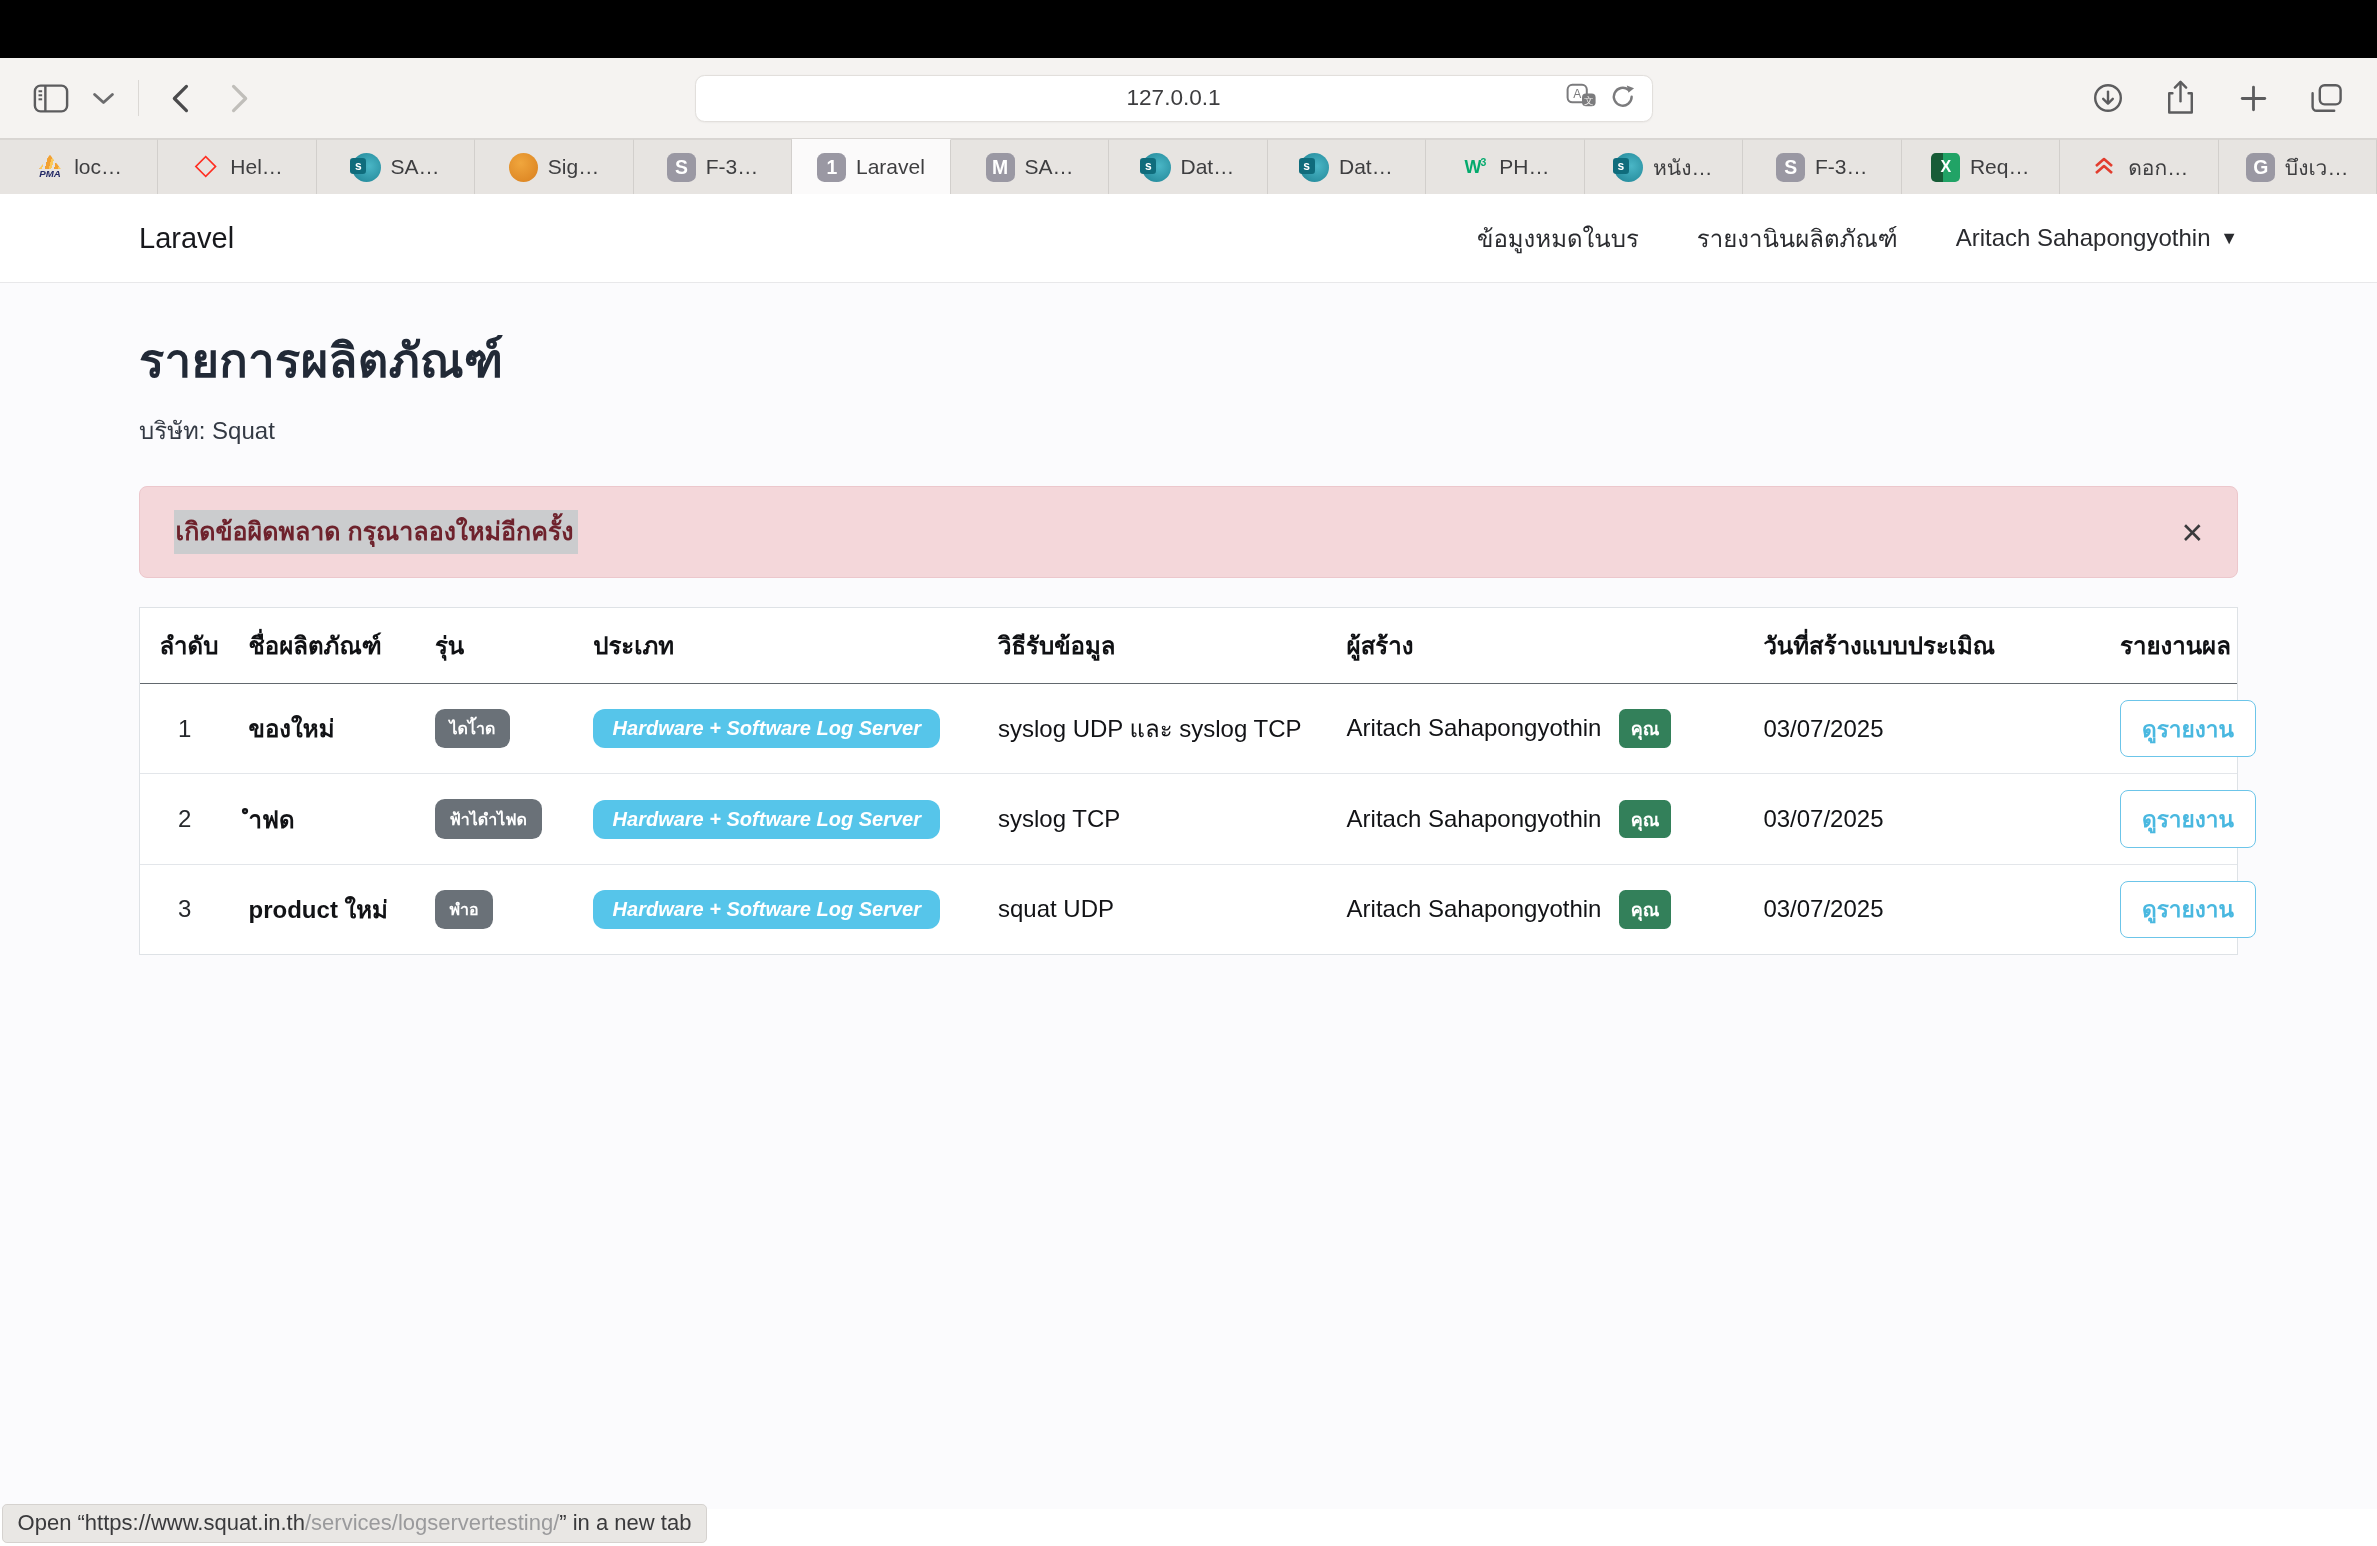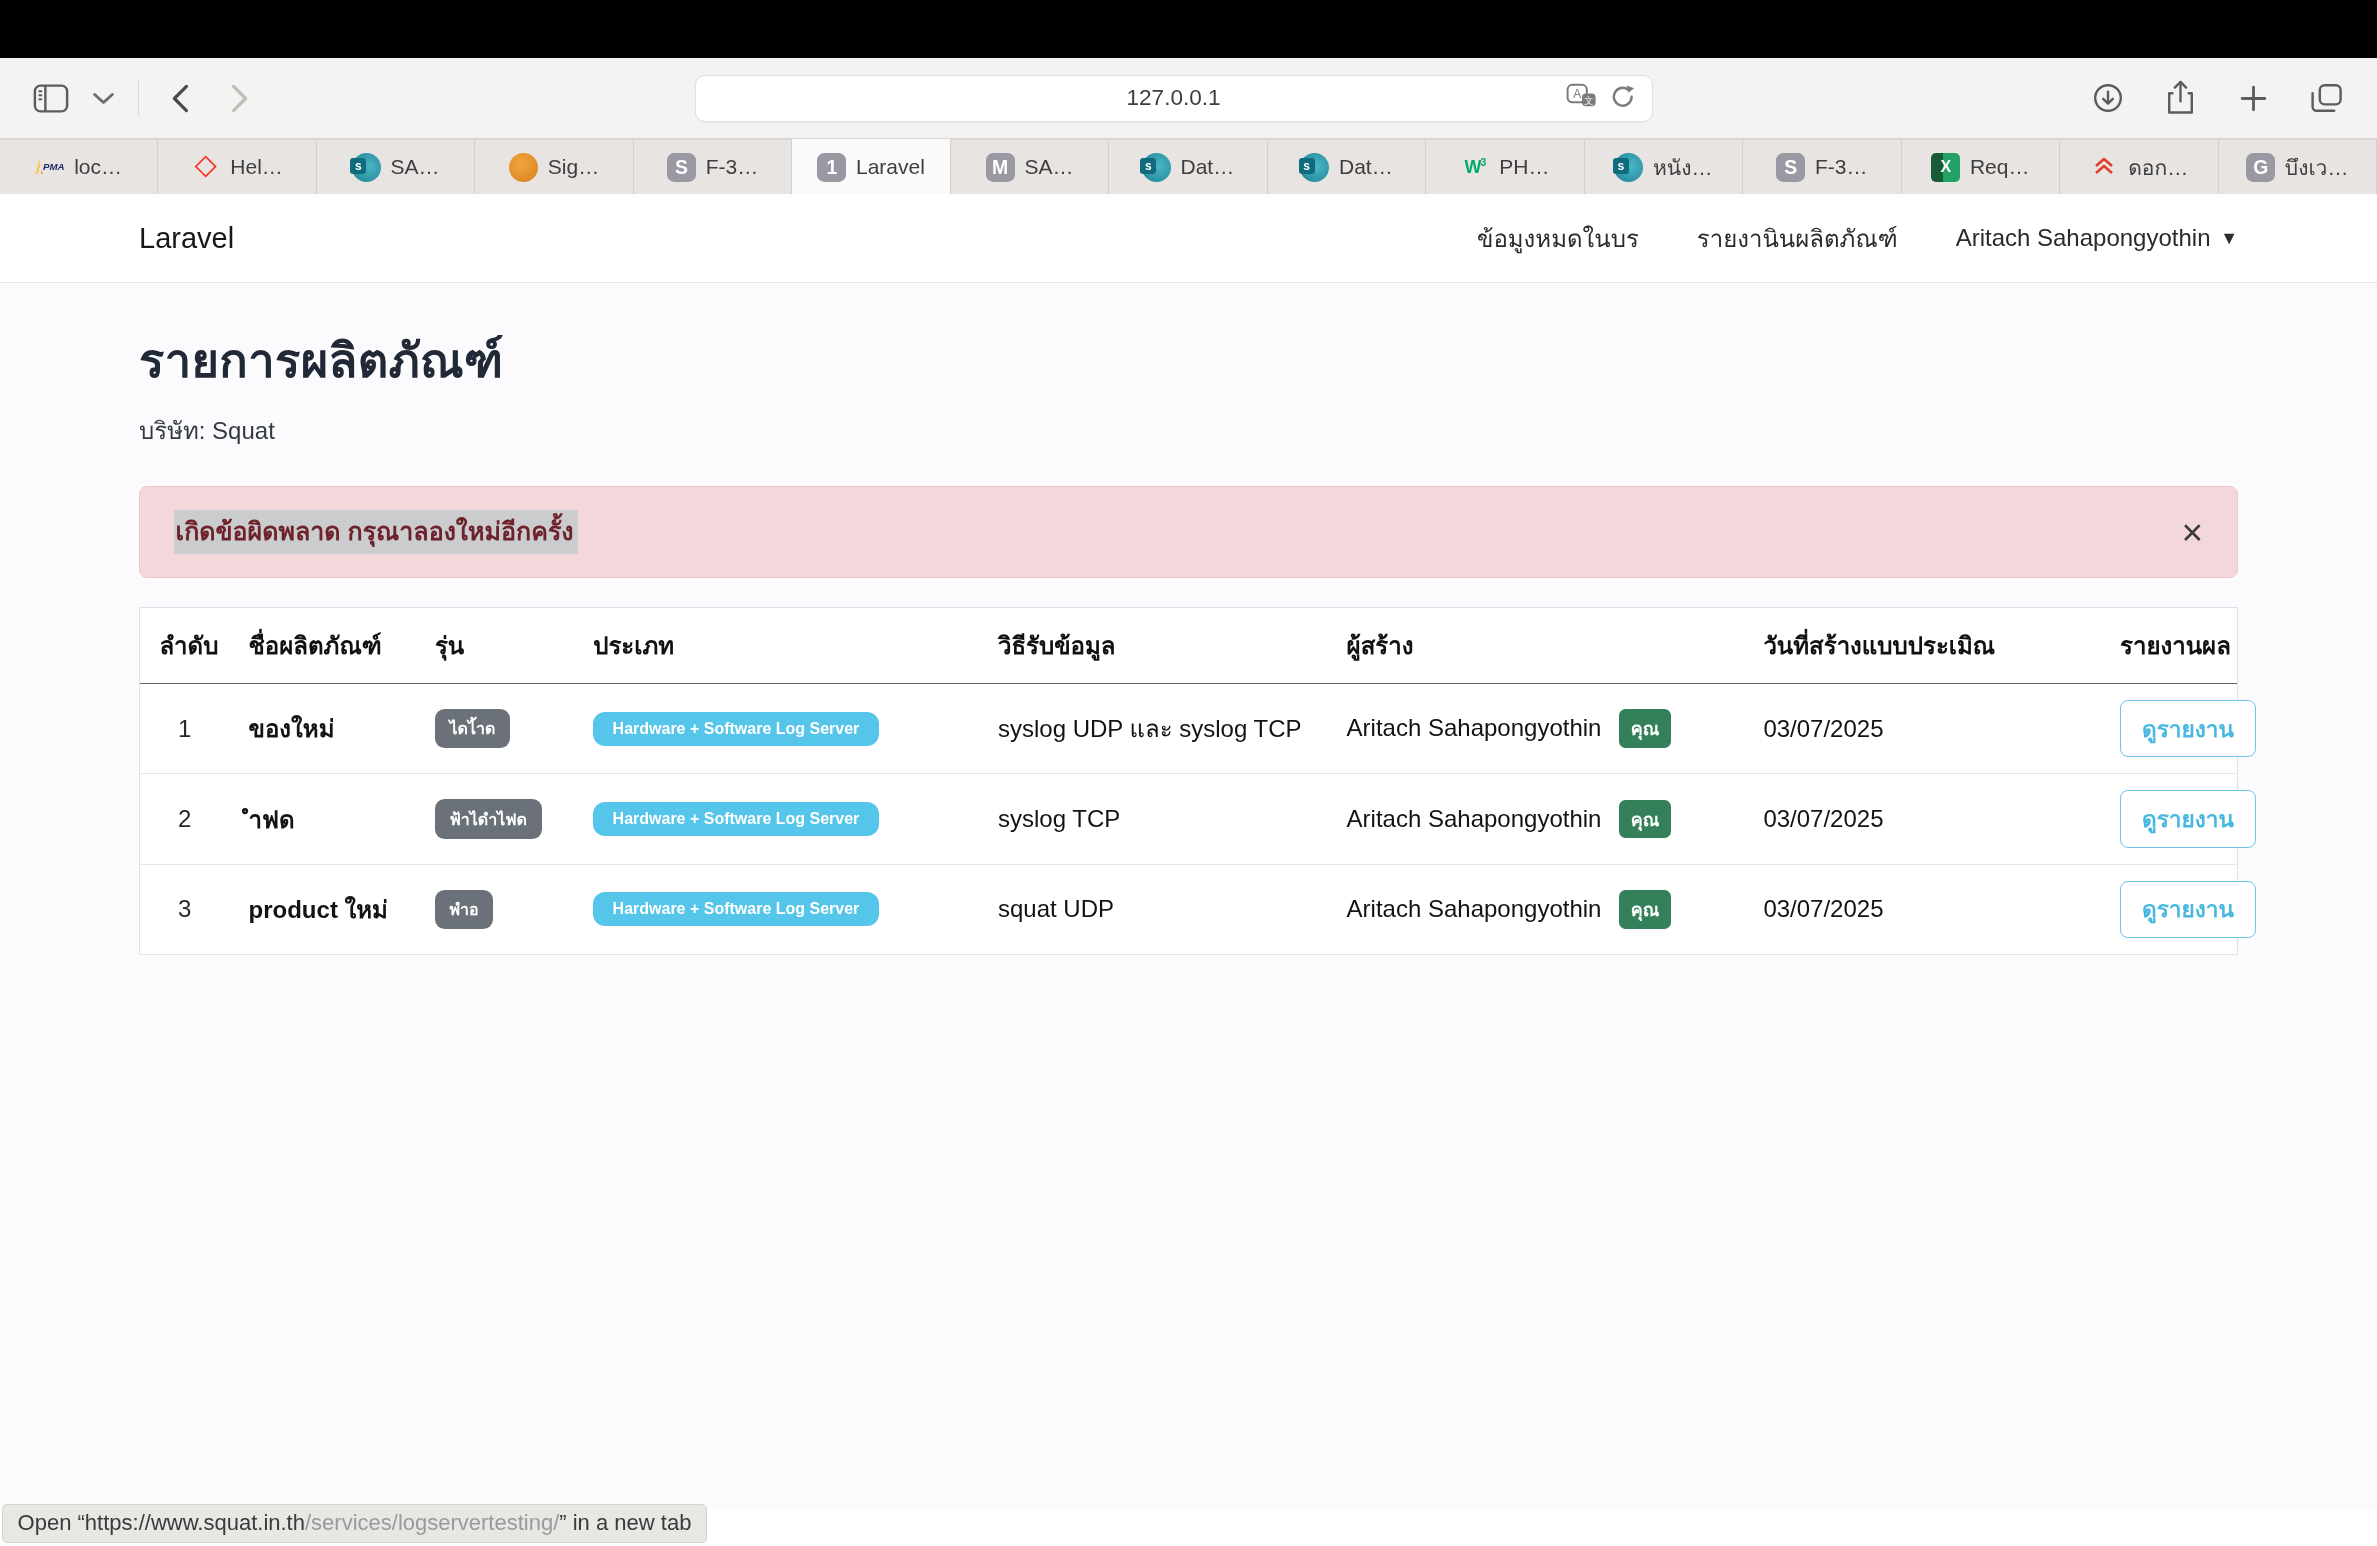--- a/index.html
+++ b/index.html
@@ -39,21 +39,21 @@
   }
   .tab.active { background:#fbfafa; border-top:0.8px solid #fbfafa; }
   .tab-label { font-size:21px; color:#3e3e40; overflow:hidden; text-overflow:ellipsis; }
   .ticon { width:29px; height:29px; flex:0 0 auto; display:flex; align-items:center; justify-content:center; position:relative; }
   .ticon-letter { background:#9a98a3; border-radius:7.3px; color:#fff; font-weight:bold; font-size:19.4px; }
   .ticon-signal { background:radial-gradient(circle at 40% 35%, #f0a63d, #d97f1e); border-radius:50%; }
   .ticon-sharepoint { background:radial-gradient(circle at 60% 45%, #4ab6c6, #1b7f90); border-radius:50%; }
   .ticon-sharepoint b { position:absolute; left:-1.6px; top:5.7px; width:16px; height:16px; background:#0f6c7c; color:#fff;
       font-size:12px; border-radius:3.2px; display:flex; align-items:center; justify-content:center; font-weight:bold; }
   .ticon-laravel i { display:block; width:19.4px; height:19.4px; border:2.4px solid #ff2d20; transform:rotate(45deg) scale(.82); }
-  .ticon-pma { flex-direction:row; }
+  .ticon-pma { flex-direction:column; }
   .ticon-pma i { display:block; width:22.6px; height:14.6px;
       background:repeating-linear-gradient(105deg,#f2a132 0 4px,#fbc95c 4px 6.5px,transparent 6.5px 9px); clip-path:polygon(0 100%,50% 0,100% 100%); }
   .ticon-pma b { font-size:9.7px; line-height:9.7px; color:#242a66; font-weight:bold; font-style:italic; }
   .ticon-w3 b { color:#04aa6d; font-size:18px; font-weight:bold; letter-spacing:-0.8px; }
   .ticon-w3 sup { font-size:10.5px; }
   .ticon-excel { background:linear-gradient(90deg,#185c37 0 40%,#21a366 40%); border-radius:4.9px; color:#fff; font-weight:bold; font-size:16px; }
 
   
   .appnav {
     height:89px; background:#fff; border-bottom:0.8px solid #e8e8ea;
@@ -95,22 +95,22 @@
     padding:18px 19.4px; border-bottom:1.6px solid #62686e; white-space:nowrap;
   }
   tbody td { padding:16px 19.4px; border-bottom:0.8px solid #e3e6ea; font-size:24px; color:#121316; vertical-align:middle; }
   tbody tr:last-child td { border-bottom:none; }
   col.c1{width:89px} col.c2{width:186px} col.c3{width:158px} col.c4{width:404px}
   col.c5{width:348px} col.c6{width:416px} col.c7{width:356px} col.c8{width:136px}
   td.c-no { text-align:center; color:#26282c; }
   td.c-name { font-weight:700; }
   .badge-model { display:inline-block; background:#6a7178; color:#fff; font-size:16px; font-weight:700;
       padding:7.3px 14.6px; border-radius:9.7px; white-space:nowrap; }
-  .badge-type { display:inline-block; background:#56c5ea; color:#fff; font-size:16px; font-weight:700;
-      padding:8px 19.4px; border-radius:12px; white-space:nowrap; }
+  .badge-type { display:inline-block; background:#56c5ea; color:#fff; font-size:20px; font-weight:700;
+      padding:8px 19.4px; border-radius:12px; white-space:nowrap;font-style:italic; }
   .creator-name { font-size:24px; color:#121316; }
   .badge-you { display:inline-block; background:#33805a; color:#fff; font-size:18px; font-weight:700;
       padding:4.9px 11.3px; border-radius:6.5px; margin-left:11.3px; vertical-align:1.6px; }
   .btn-report { background:#fff; border:1.6px solid #6cc5e9; color:#49b8e0; font-size:22.6px; font-weight:700;
       padding:9.7px 21px; border-radius:8px; cursor:pointer; font-family:inherit; white-space:nowrap; }
   td.c-report { text-align:center; }
 
   
   .statusbar {
     position:absolute; left:2px; bottom:3.2px; height:39px; background:#e9e7e4;

